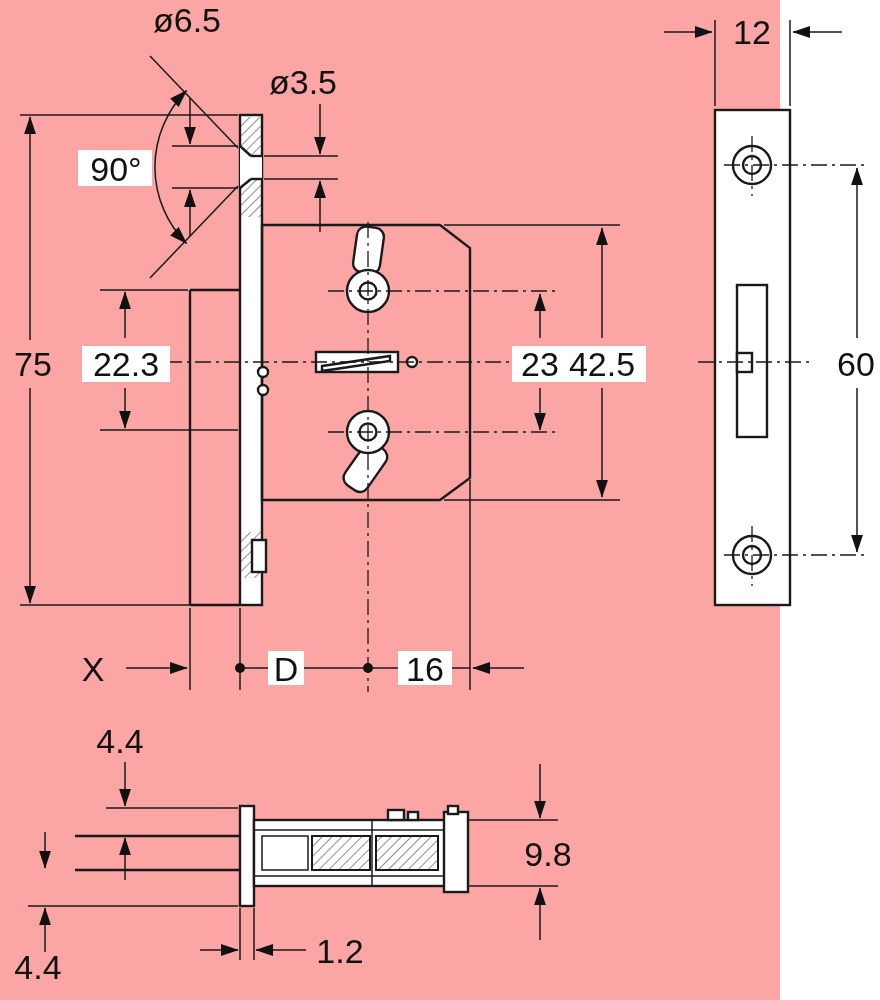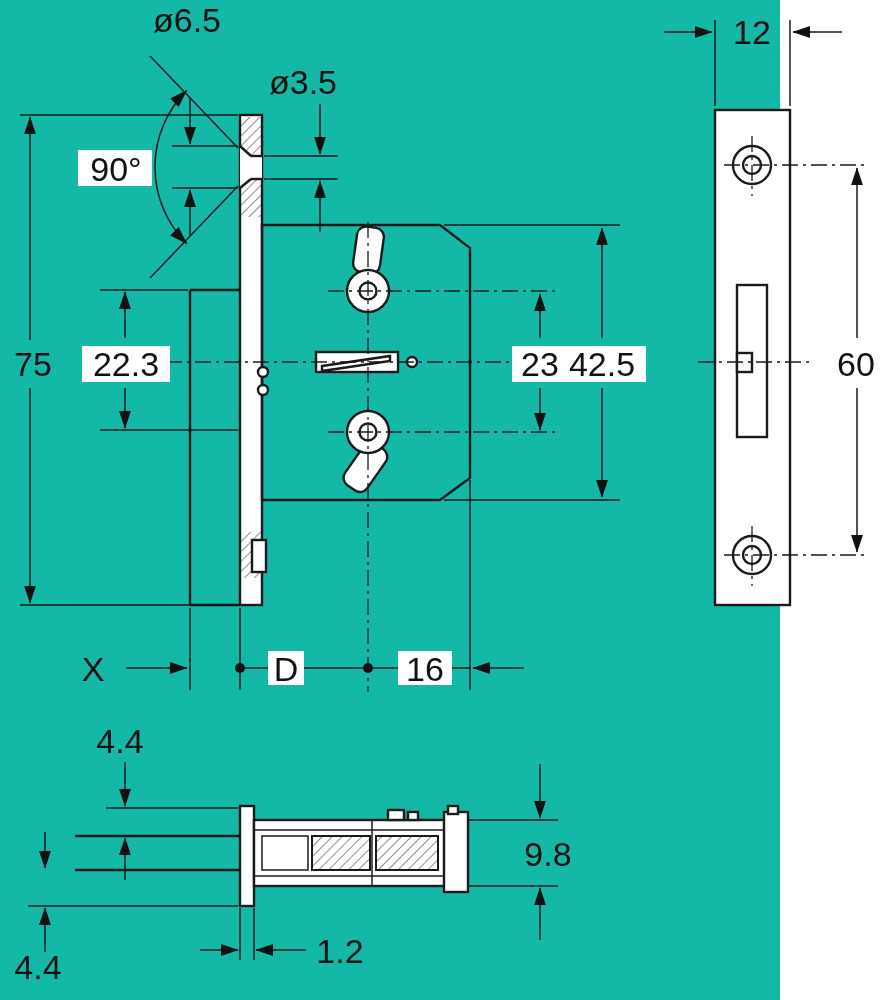--- a/index.html
+++ b/index.html
@@ -1,16 +1,16 @@
 <!DOCTYPE html>
 <html><head>
 <meta charset="utf-8">
 <style>
   html,body{margin:0;padding:0;background:#ffffff;}
-  .page{width:780px;height:1000px;background:#14b8a6;position:relative;}
+  .page{width:780px;height:1000px;background:#fca5a5;position:relative;}
   .obj { fill:none; stroke:#1a1a1a; stroke-width:2.4; stroke-linejoin:miter; }
   .objf{ fill:#ffffff; stroke:#1a1a1a; stroke-width:2.4; stroke-linejoin:miter; }
   .thin{ fill:none; stroke:#1a1a1a; stroke-width:1.5; }
   .dim { fill:none; stroke:#1a1a1a; stroke-width:1.5; }
   .cl  { fill:none; stroke:#1a1a1a; stroke-width:1.3; stroke-dasharray:16 5 3 5; }
   .lbl { font-family:"Liberation Sans", sans-serif; font-size:34px; fill:#111; }
   .bg  { fill:#ffffff; stroke:none; }
   .dot { fill:#111; stroke:none; }
 </style>
 </head>

